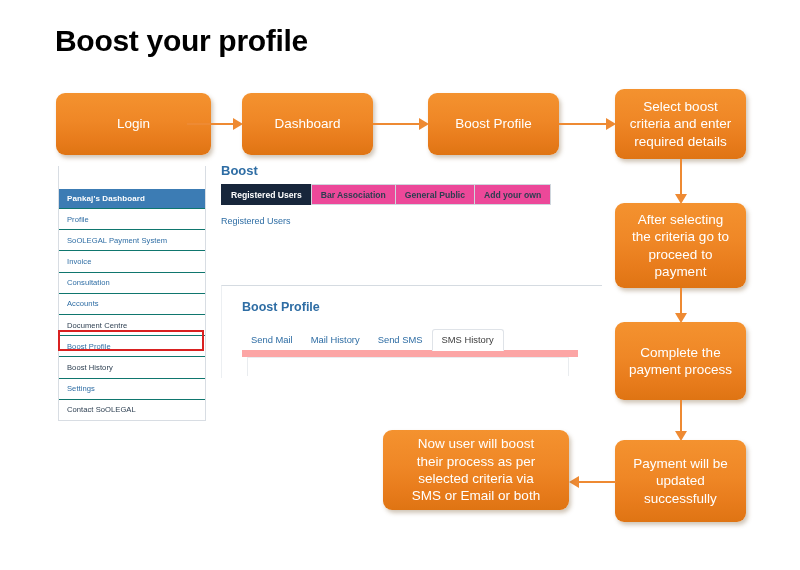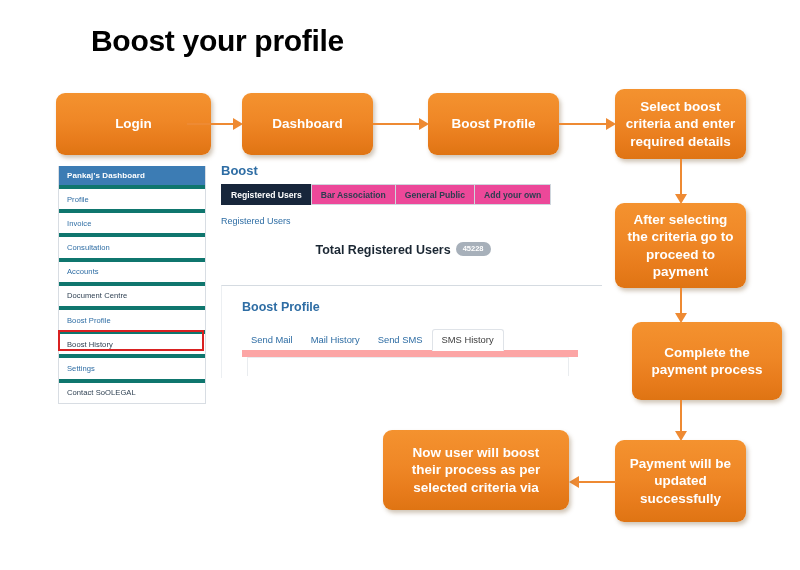--- a/index.html
+++ b/index.html
@@ -18,48 +18,46 @@
 
   
   #page-title {
     position: absolute;
     left: 55px;
     top: 24px;
     font-size: 30px;
     font-weight: bold;
     color: #000000;
     letter-spacing: -0.3px;
-    margin-left: 36px;
   }
 
   
   .flow-box {
     position: absolute;
     box-sizing: border-box;
     border-radius: 9px;
     background: linear-gradient(to bottom, #f4922f 0%, #ef8726 45%, #e87c1c 75%, #df7413 100%);
     box-shadow: 2px 3px 4px rgba(120, 90, 50, 0.35);
     color: #ffffff;
     display: flex;
     align-items: center;
     justify-content: center;
     text-align: center;
     font-size: 13.5px;
     line-height: 1.28;
     padding: 4px 8px;
-    font-weight: bold;
   }
   .flow-box span { display: block; }
 
   #box-login      { left: 56px;  top: 93px;  width: 155px; height: 62px; }
   #box-dashboard  { left: 242px; top: 93px;  width: 131px; height: 62px; }
   #box-boost      { left: 428px; top: 93px;  width: 131px; height: 62px; }
   #box-criteria   { left: 615px; top: 89px;  width: 131px; height: 70px; }
   #box-after      { left: 615px; top: 203px; width: 131px; height: 85px; }
-  #box-complete   { left: 632px; top: 322px; width: 150px; height: 78px; }
+  #box-complete   { left: 615px; top: 322px; width: 131px; height: 78px; }
   #box-payment    { left: 615px; top: 440px; width: 131px; height: 82px; }
   #box-now-user   { left: 383px; top: 430px; width: 186px; height: 80px; }
 
   
   .arrow-h {
     position: absolute;
     height: 14px;
     display: block;
   }
   .arrow-h .shaft {
@@ -136,26 +134,27 @@
     border-top: none;
     background: #ffffff;
   }
   #sidebar-header {
     background: #3c7cb4;
     color: #ffffff;
     font-size: 8px;
     font-weight: bold;
     padding: 5px 8px;
     letter-spacing: 0.1px;
+    margin-top: 23px;
   }
   .side-item {
     font-size: 7.6px;
     color: #2e6da4;
     padding: 5.6px 8px;
-    border-top: 4px solid #0f766e;
+    border-top: 1px solid #0f766e;
     letter-spacing: 0.05px;
   }
   .side-item.dark { color: #2c3e50; }
   #side-highlight {
     position: absolute;
     left: -1px;
     top: 164px;
     width: 146px;
     height: 21px;
     border: 2px solid #d92121;
@@ -358,28 +357,30 @@
 <div class="arrow-h left" id="arrow-pay-now">
   <div class="shaft"></div>
   <div class="head"></div>
 </div>
 
 <div class="flow-box" id="box-now-user">
   <div>
     <span>Now user will boost</span>
     <span>their process as per</span>
     <span>selected criteria via</span>
+    <span>SMS or Email or both</span>
   </div>
 </div>
 
 <div id="app-shot">
 
   <div id="sidebar">
     <div id="sidebar-header">Pankaj's Dashboard</div>
     <div class="side-item">Profile</div>
+    <div class="side-item">SoOLEGAL Payment System</div>
     <div class="side-item">Invoice</div>
     <div class="side-item">Consultation</div>
     <div class="side-item">Accounts</div>
     <div class="side-item dark">Document Centre</div>
     <div class="side-item">Boost Profile</div>
     <div class="side-item dark">Boost History</div>
     <div class="side-item">Settings</div>
     <div class="side-item dark">Contact SoOLEGAL</div>
     <div id="side-highlight"></div>
   </div>
@@ -389,23 +390,20 @@
 
     <div id="tabs-row">
       <div class="tab-btn active">Registered Users</div>
       <div class="tab-btn">Bar Association</div>
       <div class="tab-btn">General Public</div>
       <div class="tab-btn">Add your own</div>
     </div>
 
     <div id="sub-label">Registered Users</div>
 
-    <div id="total-row">
-      <span id="total-label">Total Registered Users</span><span id="total-badge">45228</span>
-    </div>
   </div>
 
   <div id="profile-card">
     <div id="profile-title">Boost Profile</div>
     <div id="profile-tabs">
       <div class="ptab">Send Mail</div>
       <div class="ptab">Mail History</div>
       <div class="ptab">Send SMS</div>
       <div class="ptab active">SMS History</div>
     </div>

